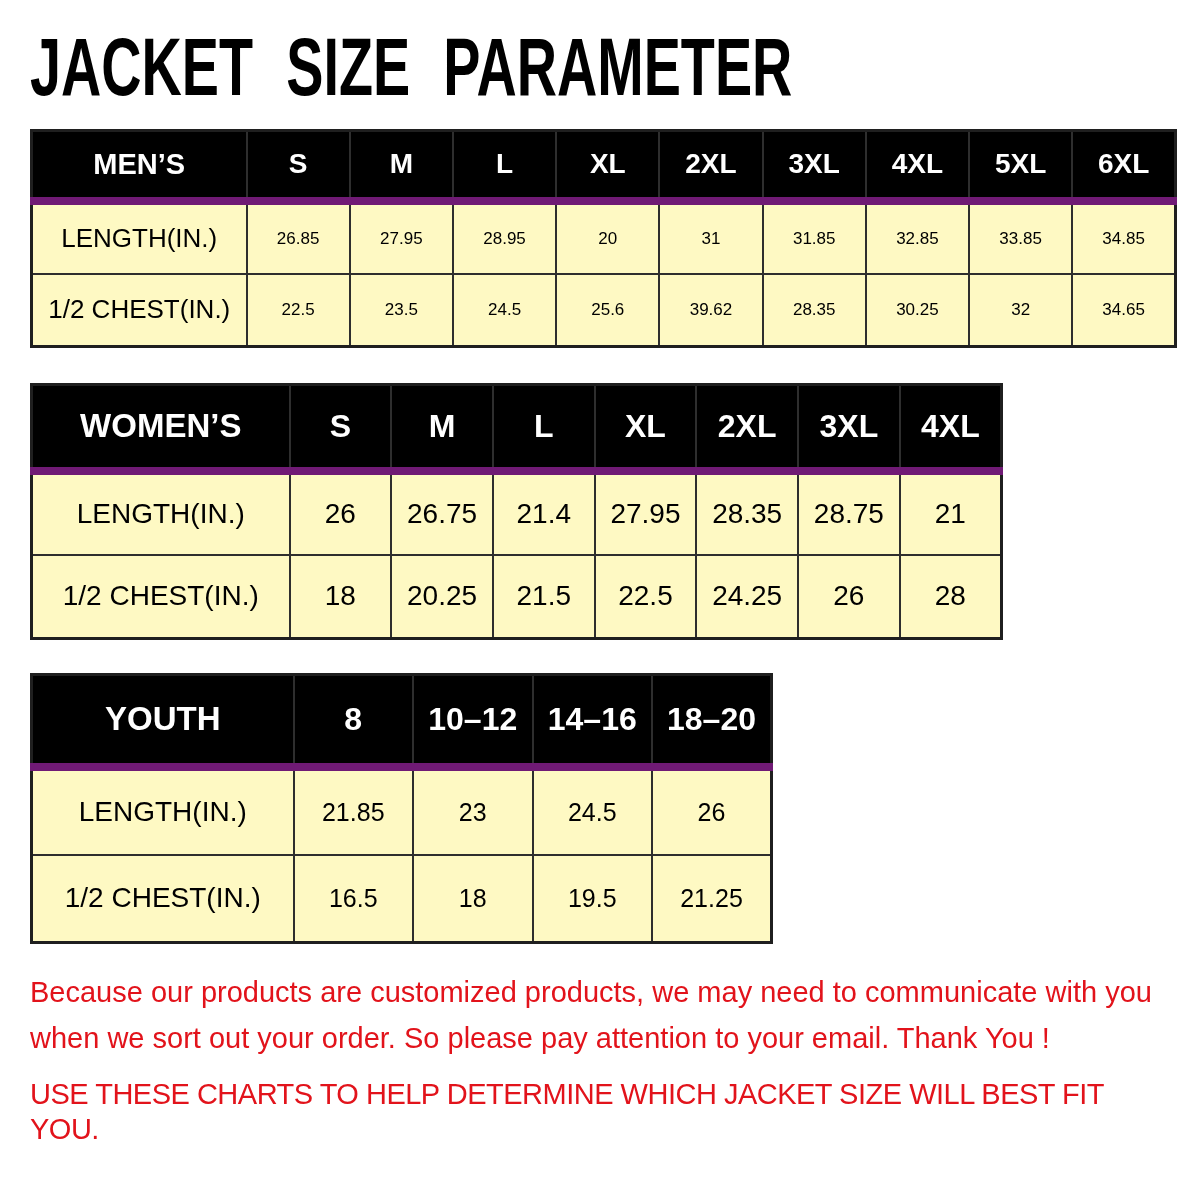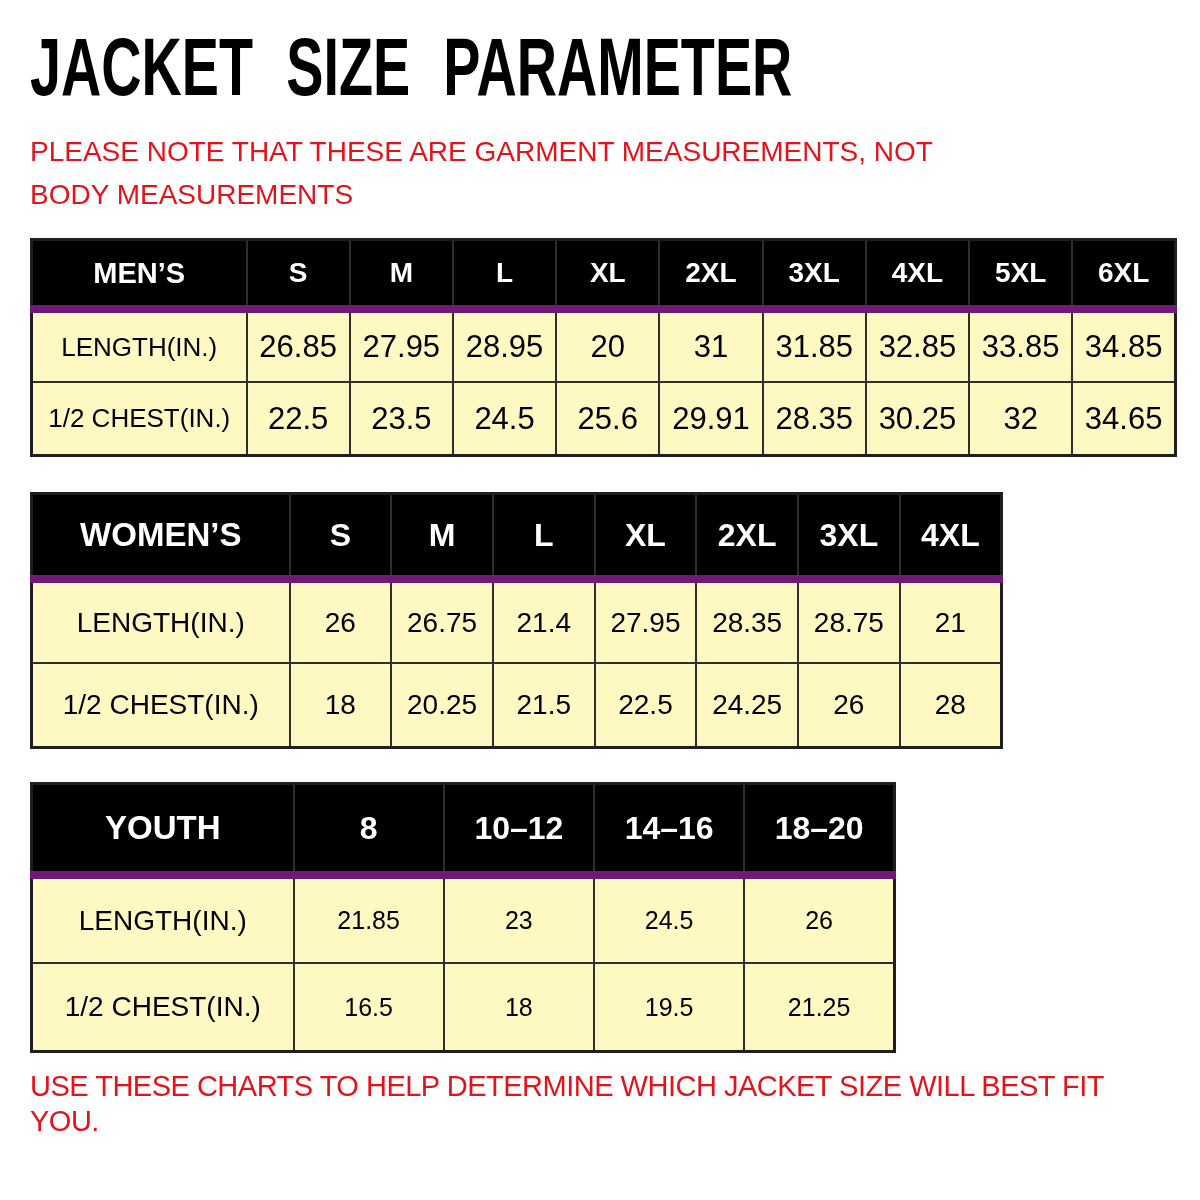--- a/index.html
+++ b/index.html
@@ -56,35 +56,35 @@
   table.size-table tbody td {
     background: #fef9c3;
     color: #000000;
     font-weight: 500;
   }
   
   .t-mens { width: 1147px; margin-top: 21px; }
   .t-mens thead tr { height: 70px; }
   .t-mens tbody tr { height: 73px; }
   .t-mens thead th { font-size: 28px; }
-  .t-mens tbody td { font-size: 31px; }
+  .t-mens tbody td { font-size: 17px; }
   .t-mens .label-cell { width: 215px; }
   .t-mens thead .label-cell { font-size: 29px; }
   .t-mens tbody .label-cell { font-size: 26px; }
   
   .t-womens { width: 973px; margin-top: 35px; }
   .t-womens thead tr { height: 86px; }
   .t-womens tbody tr { height: 84px; }
   .t-womens thead th { font-size: 32px; }
   .t-womens tbody td { font-size: 28px; }
   .t-womens .label-cell { width: 258px; }
   .t-womens thead .label-cell { font-size: 33px; }
   .t-womens tbody .label-cell { font-size: 28px; }
   
-  .t-youth { width: 866px; margin-top: 33px; }
+  .t-youth { width: 743px; margin-top: 33px; }
   .t-youth thead tr { height: 92px; }
   .t-youth tbody tr { height: 88px; }
   .t-youth thead th { font-size: 32px; }
   .t-youth tbody td { font-size: 25px; }
   .t-youth .label-cell { width: 262px; }
   .t-youth thead .label-cell { font-size: 33px; }
   .t-youth tbody .label-cell { font-size: 28px; }
 
   .footer-notice {
     margin: 26px 0 0 0;
@@ -104,21 +104,20 @@
     letter-spacing: -0.5px;
   }
 </style>
 </head>
 <body>
 
 <div class="page">
 
   <h1 class="page-title">JACKET SIZE PARAMETER</h1>
 
-  <p class="note">PLEASE NOTE THAT THESE ARE GARMENT MEASUREMENTS, NOT BODY MEASUREMENTS</p>
 
   <table class="size-table t-mens">
       <thead>
         <tr>
           <th class="label-cell">MEN’S</th>
           <th>S</th>
           <th>M</th>
           <th>L</th>
           <th>XL</th>
           <th>2XL</th>
@@ -140,21 +139,21 @@
           <td>32.85</td>
           <td>33.85</td>
           <td>34.85</td>
         </tr>
         <tr>
           <td class="label-cell">1/2 CHEST(IN.)</td>
           <td>22.5</td>
           <td>23.5</td>
           <td>24.5</td>
           <td>25.6</td>
-          <td>29.91</td>
+          <td>39.62</td>
           <td>28.35</td>
           <td>30.25</td>
           <td>32</td>
           <td>34.65</td>
         </tr>
       </tbody>
     </table>
 
   <table class="size-table t-womens">
       <thead>
@@ -214,16 +213,17 @@
         <tr>
           <td class="label-cell">1/2 CHEST(IN.)</td>
           <td>16.5</td>
           <td>18</td>
           <td>19.5</td>
           <td>21.25</td>
         </tr>
       </tbody>
     </table>
 
+  <p class="footer-notice">Because our products are customized products, we may need to communicate with you when we sort out your order. So please pay attention to your email. Thank You !</p>
 
   <p class="footer-usage">USE THESE CHARTS TO HELP DETERMINE WHICH JACKET SIZE WILL BEST FIT YOU.</p>
 
 </div>
 
 </body></html>

